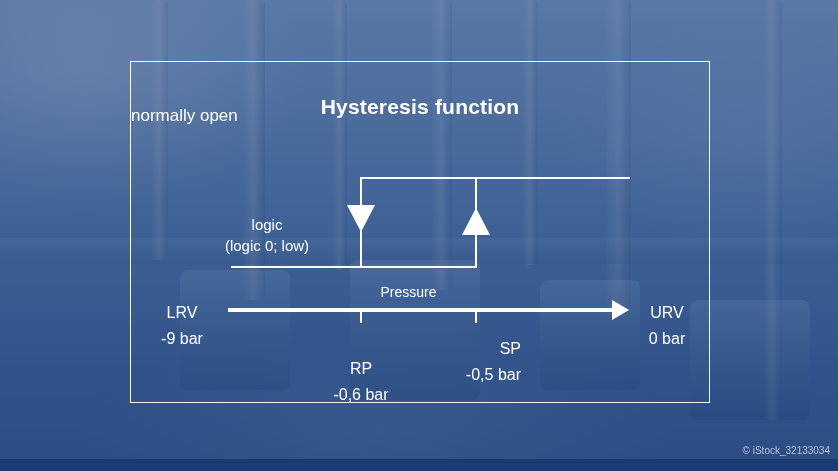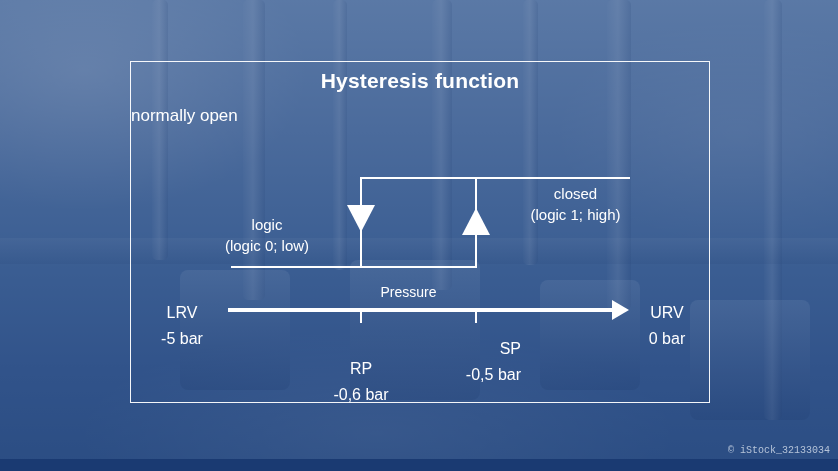--- a/index.html
+++ b/index.html
@@ -44,34 +44,34 @@
     background: rgba(33, 70, 130, 0.50);
   }
   .bottombar {
     position: absolute; left: 0; right: 0; bottom: 0; height: 12px;
     background: #1a3a72;
   }
   .watermark {
     position: absolute; right: 8px; bottom: 15px;
     font-size: 10px;
     color: rgba(206,216,232,0.85);
-    font-family: Liberation Mono, monospace;
+    font-family: Liberation Sans, sans-serif;
     margin-left: 30px;
   }
 
   
   .frame {
     position: absolute;
     left: 130px; top: 61px;
     width: 580px; height: 342px;
     border: 1.5px solid rgba(255,255,255,0.95);
     box-sizing: border-box;
   }
   .title {
-    position: absolute; left: 0; top: 7px; width: 100%;
+    position: absolute; left: 0; top: 33px; width: 100%;
     text-align: center; font-size: 21px; font-weight: bold;
     letter-spacing: 0.2px;
   }
   .subtitle {
     position: absolute; left: 0; top: 44px; width: 100%;
     font-size: 17px;
   }
 
   
   .hline, .vline, .tick { position: absolute; background: #ffffff; }
@@ -152,34 +152,30 @@
     <div class="hline line-open"></div>
     <div class="vline vline-rp"></div>
     <div class="vline vline-sp"></div>
     <div class="tri-down"></div>
     <div class="tri-up"></div>
 
     <div class="lbl lbl-open">
       <span>logic</span><br>
       <span>(logic 0; low)</span>
     </div>
-    <div class="lbl lbl-closed">
-      <span>closed</span><br>
-      <span>(logic 1; high)</span>
-    </div>
 
     <div class="axis-label">Pressure</div>
     <div class="axis"></div>
     <div class="axis-arrow"></div>
     <div class="tick tick-rp"></div>
     <div class="tick tick-sp"></div>
 
     <div class="endlbl lbl-lrv">
       <span>LRV</span><br>
-      <span>-5 bar</span>
+      <span>-9 bar</span>
     </div>
     <div class="endlbl lbl-urv">
       <span>URV</span><br>
       <span>0 bar</span>
     </div>
     <div class="endlbl lbl-rp">
       <span>RP</span><br>
       <span>-0,6 bar</span>
     </div>
     <div class="endlbl lbl-sp">

